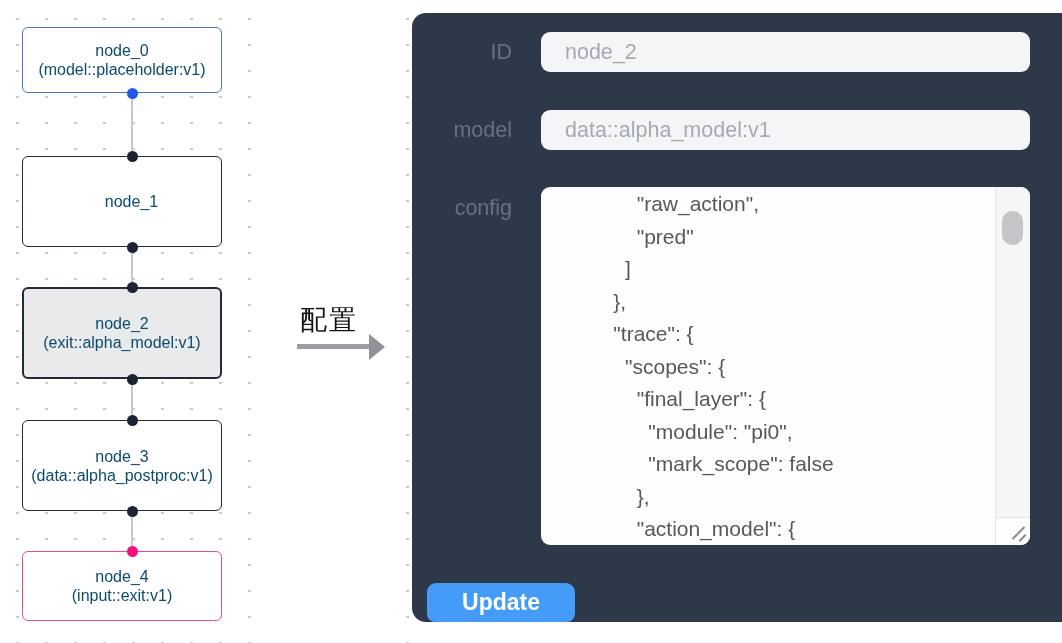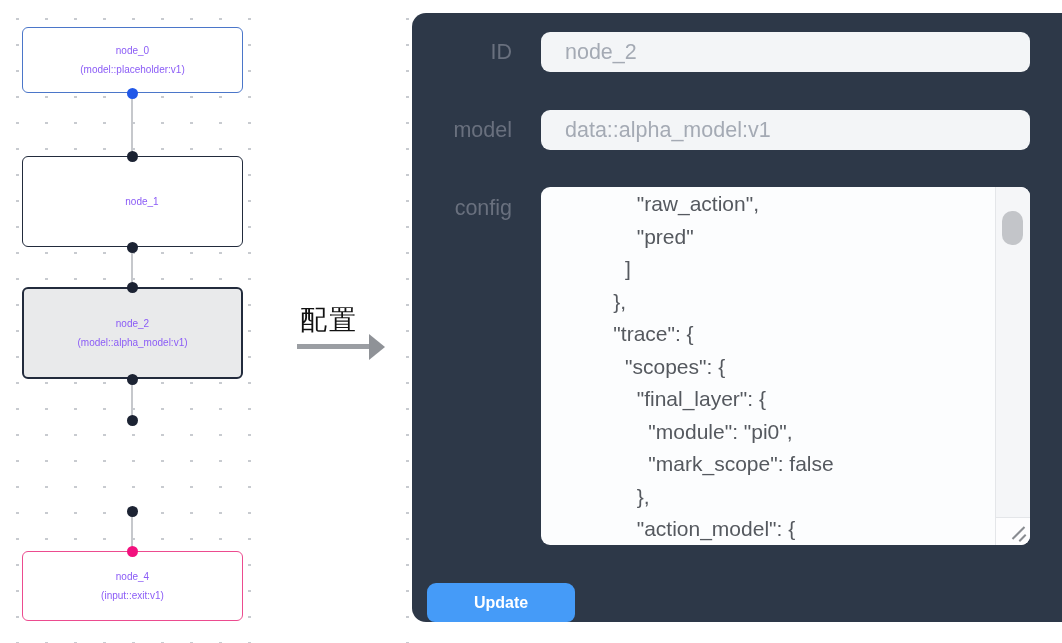--- a/index.html
+++ b/index.html
@@ -13,24 +13,24 @@
   .stage{position:relative;width:1062px;height:643px;background:#fff;}
 
   
   .dots{background-image:radial-gradient(circle,#c8cbd0 1.3px,transparent 1.5px);
     background-size:29px 26px;background-position:3px 6px;}
   .canvas-left{position:absolute;left:0;top:0;width:272px;height:643px;}
   .canvas-right{position:absolute;left:390px;top:0;width:672px;height:643px;}
   .bottom-mask{position:absolute;left:412px;top:622px;width:650px;height:21px;background:#fff;}
 
   
-  .node{position:absolute;left:22px;width:221px;background:#fff;
+  .node{position:absolute;left:22px;width:200px;background:#fff;
     border:1.5px solid var(--node-border-dark);border-radius:6px;
     display:flex;flex-direction:column;align-items:center;justify-content:center;
-    font-size:10px;line-height:19px;color:#8b5cf6;text-align:center;z-index:2;}
+    font-size:16px;line-height:19px;color:#0c4a6e;text-align:center;z-index:2;}
   .node-input{border-color:var(--node-border-blue);}
   .node-output{border-color:var(--node-border-pink);}
   .node-selected{background:var(--selected-node-bg);border-width:2.5px;}
   .node-type{width:186px;word-break:break-all;}
   .port{position:absolute;width:11px;height:11px;border-radius:50%;
     background:#1c2333;left:127px;z-index:3;}
   .port.blue{background:var(--accent-blue);}
   .port.pink{background:var(--accent-pink);}
   .edge{position:absolute;left:131px;width:2px;background:var(--edge-gray);z-index:1;}
 
@@ -64,45 +64,49 @@
   .config-scroll-thumb{position:absolute;left:6px;top:24px;width:21px;height:34px;
     border-radius:10px;background:#c3c5c9;}
   .config-resize{position:absolute;right:0;bottom:0;width:35px;height:28px;
     background:#fdfdfe;border-left:1px solid #e4e6e9;border-top:1px solid #e4e6e9;}
   .grip{position:absolute;background:#898c91;height:2px;transform:rotate(-45deg);}
   .grip-1{width:17px;right:3px;bottom:11px;}
   .grip-2{width:9px;right:3px;bottom:6px;}
 
   .update-btn{position:absolute;left:15px;top:570px;width:148px;height:39px;
     background:var(--button-blue);color:#fff;border:none;border-radius:9px 9px 8px 8px;
-    font-family:"Liberation Sans",sans-serif;font-size:16px;font-weight:700;
+    font-family:"Liberation Sans",sans-serif;font-size:23px;font-weight:700;
     cursor:pointer;}
 </style>
 </head>
 <body>
 
 <div class="stage">
 
   <div class="canvas-left dots" id="graph-canvas">
       <div class="node node-input" style="top: 27px; height: 66px;">
         <div class="node-id">node_0</div>
         <div class="node-type">(model::placeholder:v1)</div>
       </div>
       <div class="port blue" style="top: 87.5px;"></div>
       <div class="node node-default" style="top: 156px; height: 91px; padding-left: 19px;">
         <div class="node-id">node_1</div>
       </div>
       <div class="port" style="top: 150.5px;"></div>
       <div class="port" style="top: 241.5px;"></div>
       <div class="node node-selected" style="top: 287px; height: 92px;">
         <div class="node-id">node_2</div>
-        <div class="node-type">(model::alpha_model:v1)</div>
+        <div class="node-type">(exit::alpha_model:v1)</div>
       </div>
       <div class="port" style="top: 281.5px;"></div>
       <div class="port" style="top: 373.5px;"></div>
+      <div class="node node-default" style="top: 420px; height: 91px;">
+        <div class="node-id">node_3</div>
+        <div class="node-type">(data::alpha_postproc:v1)</div>
+      </div>
       <div class="port" style="top: 414.5px;"></div>
       <div class="port" style="top: 505.5px;"></div>
       <div class="node node-output" style="top: 551px; height: 70px;">
         <div class="node-id">node_4</div>
         <div class="node-type">(input::exit:v1)</div>
       </div>
       <div class="port pink" style="top: 545.5px;"></div>
       <div class="edge" style="top: 93px; height: 63px;"></div>
       <div class="edge" style="top: 247px; height: 40px;"></div>
       <div class="edge" style="top: 379px; height: 41px;"></div>

